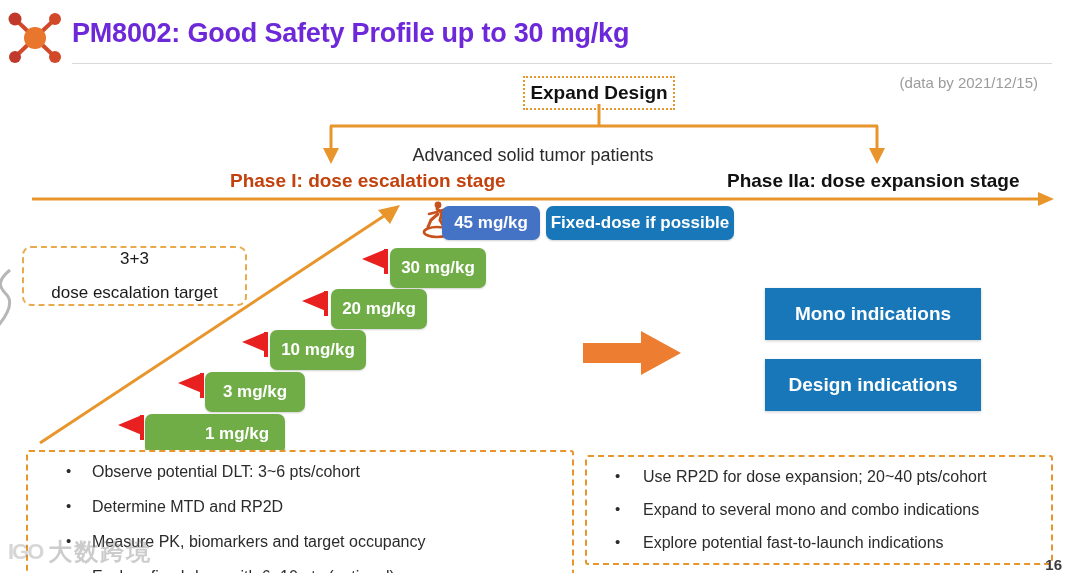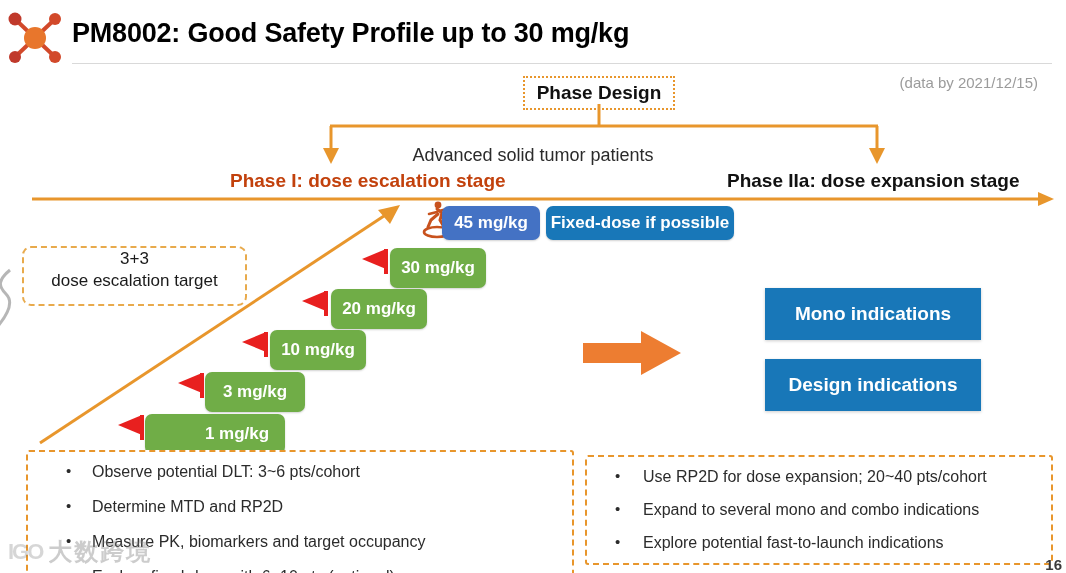--- a/index.html
+++ b/index.html
@@ -25,21 +25,21 @@
     width: 58px;
     height: 52px;
   }
   #slide-title {
     position: absolute;
     left: 72px;
     top: 18px;
     font-size: 27px;
     font-weight: bold;
     letter-spacing: -0.2px;
-    color: #000000;
+    color: #6d28d9;
     white-space: nowrap;
   }
   #brand-logo {
     position: absolute;
     right: 4px;
     top: 6px;
     width: 170px;
     height: 52px;
     text-align: right;
   }
@@ -213,21 +213,21 @@
     left: 22px;
     top: 246px;
     width: 225px;
     height: 60px;
     border: 2px dashed #E8AA4C;
     border-radius: 9px;
     background: #ffffff;
     display: flex;
     flex-direction: column;
     align-items: center;
-    justify-content: flex-start;
+    justify-content: space-between;
     box-sizing: border-box;
     line-height: 22px;
   }
   #design-box .l1 { font-size: 17px; color: #1a1a1a; }
   #design-box .l2 { font-size: 17px; color: #1a1a1a; }
 
   #left-decor {
     position: absolute;
     left: -8px;
     top: 268px;
@@ -340,21 +340,21 @@
     <circle cx="49" cy="7" r="6" fill="#D2492A"></circle>
     <circle cx="9" cy="45" r="6" fill="#C0392B"></circle>
     <circle cx="49" cy="45" r="6" fill="#D2492A"></circle>
   </svg>
 
   <div id="slide-title">PM8002: Good Safety Profile up to 30 mg/kg</div>
 
 
   <div id="header-rule"></div>
 
-  <div id="study-design-box">Phase Design</div>
+  <div id="study-design-box">Expand Design</div>
   <div id="data-date">(data by 2021/12/15)</div>
 
   <svg id="bracket-svg" viewBox="0 0 1066 62">
     <line x1="599" y1="0" x2="599" y2="22" stroke="#E8962C" stroke-width="3"></line>
     <line x1="330" y1="22" x2="878" y2="22" stroke="#E8962C" stroke-width="3"></line>
     <line x1="331" y1="22" x2="331" y2="46" stroke="#E8962C" stroke-width="3"></line>
     <line x1="877" y1="22" x2="877" y2="46" stroke="#E8962C" stroke-width="3"></line>
     <polygon points="331,60 323,44 339,44" fill="#E8962C"></polygon>
     <polygon points="877,60 869,44 885,44" fill="#E8962C"></polygon>
   </svg>

